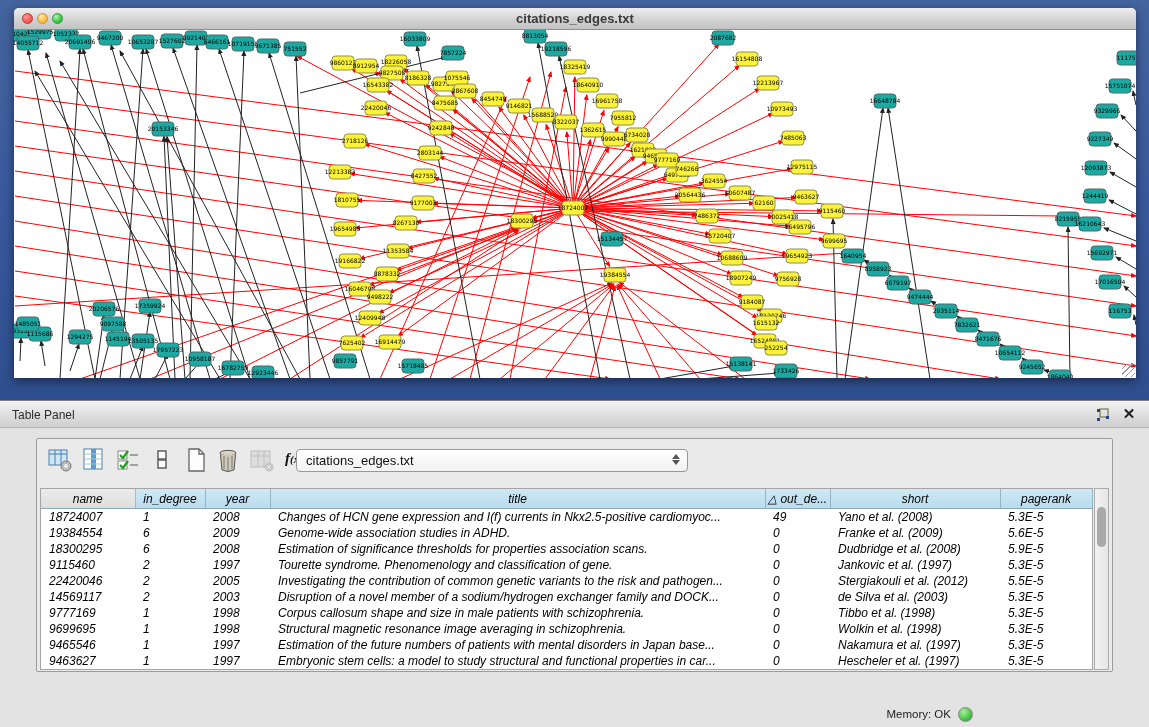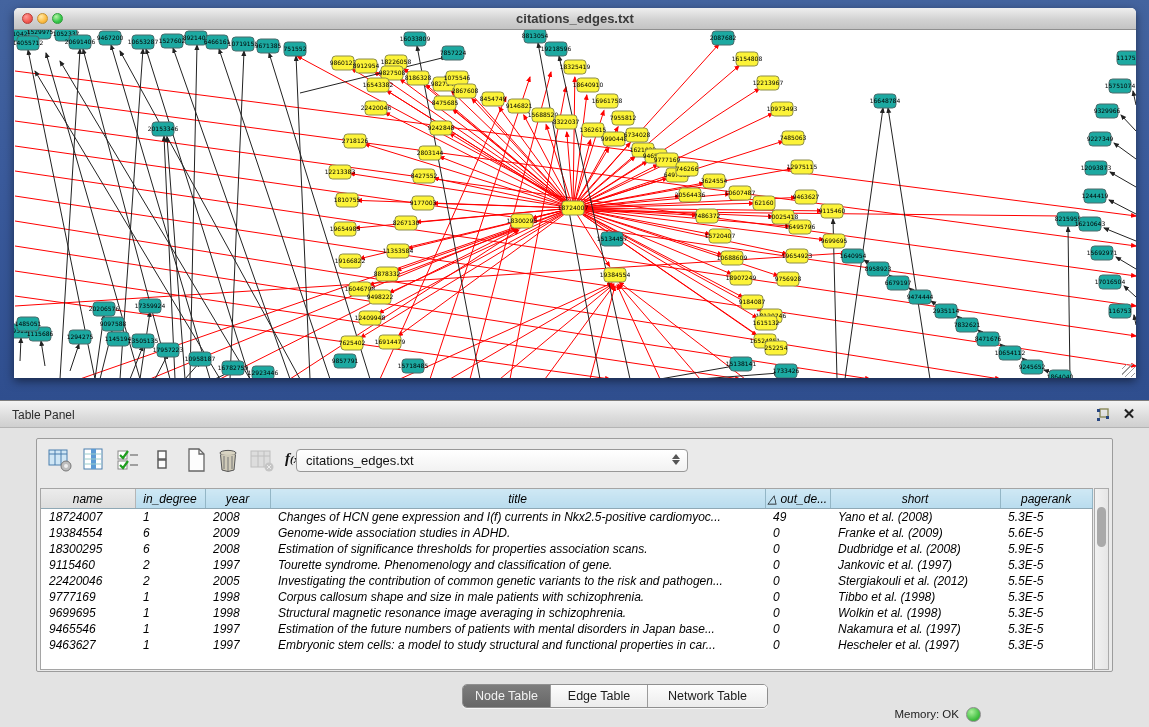--- a/index.html
+++ b/index.html
@@ -61,21 +61,21 @@
   .vthumb{position:absolute;left:2px;top:18px;width:9px;height:40px;border-radius:5px;background:#a9a9a9;}
 
   .seg{position:absolute;left:425px;top:245px;height:22px;display:flex;
      border:1px solid #8f8f8f;border-radius:5px;overflow:hidden;background:#fff;
      box-shadow:0 1px 0 rgba(255,255,255,.7);}
   .seg .opt{font-size:12.5px;line-height:22px;text-align:center;color:#1a1a1a;
      background:linear-gradient(180deg,#fdfdfd,#ececec);border-right:1px solid #9b9b9b;padding:0;}
   .seg .opt:last-child{border-right:none;}
   .seg .opt.sel{background:linear-gradient(180deg,#7d7d7d,#676767);color:#f2f2f2;}
 
-  .statusbar{position:absolute;left:12px;top:703px;width:991px;height:24px;}
+  .statusbar{position:absolute;left:4px;top:703px;width:991px;height:24px;}
   .mem-label{position:absolute;right:44px;top:5px;font-size:11.5px;color:#222;}
   .mem-dot{position:absolute;right:22px;top:4px;width:13px;height:13px;border-radius:50%;
      background:radial-gradient(circle at 35% 30%,#a8f09a,#3fbe3f 65%,#2f9e2f);border:1px solid #8a8a8a;}
 </style>
 </head>
 <body>
 
 <div class="network-area">
   <div class="graph-window">
     <div class="titlebar">
@@ -663,20 +663,29 @@
             <tr>
               <td>22420046</td>
               <td>2</td>
               <td>2005</td>
               <td>Investigating the contribution of common genetic variants to the risk and pathogen...</td>
               <td>0</td>
               <td>Stergiakouli et al. (2012)</td>
               <td>5.5E-5</td>
             </tr>
             <tr>
+              <td>14569117</td>
+              <td>2</td>
+              <td>2003</td>
+              <td>Disruption of a novel member of a sodium/hydrogen exchanger family and DOCK...</td>
+              <td>0</td>
+              <td>de Silva et al. (2003)</td>
+              <td>5.3E-5</td>
+            </tr>
+            <tr>
               <td>9777169</td>
               <td>1</td>
               <td>1998</td>
               <td>Corpus callosum shape and size in male patients with schizophrenia.</td>
               <td>0</td>
               <td>Tibbo et al. (1998)</td>
               <td>5.3E-5</td>
             </tr>
             <tr>
               <td>9699695</td>
@@ -705,24 +714,19 @@
               <td>Hescheler et al. (1997)</td>
               <td>5.3E-5</td>
             </tr>
           </tbody>
       </table>
     </div>
     <div class="vscroll">
       <div class="vthumb"></div>
     </div>
 
-    <div class="seg" id="seg-tabs">
-        <div class="opt sel" style="width: 87px;">Node Table</div>
-        <div class="opt" style="width: 96px;">Edge Table</div>
-        <div class="opt" style="width: 119px;">Network Table</div>
-      </div>
   </div>
 </div>
 
 <div class="statusbar">
   <span class="mem-label">Memory: OK</span>
   <span class="mem-dot"></span>
 </div>
 
 </body></html>

